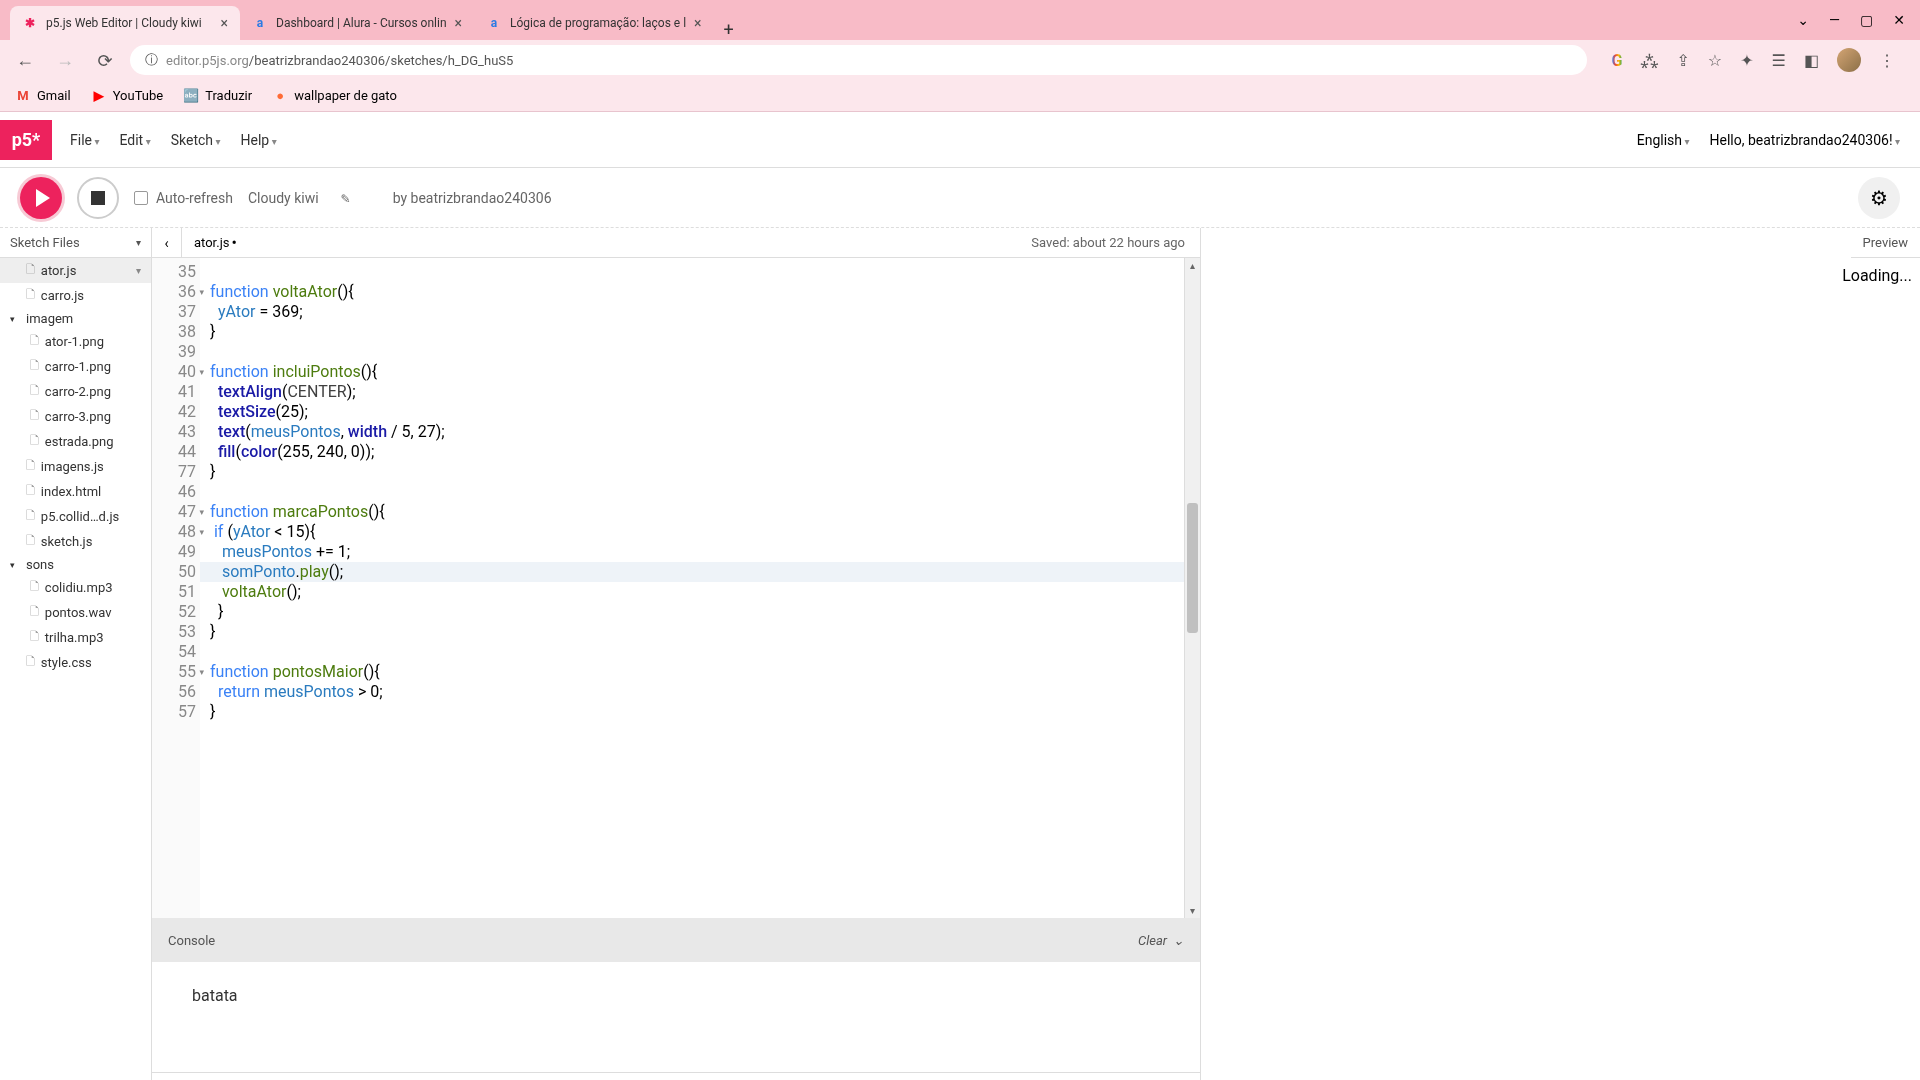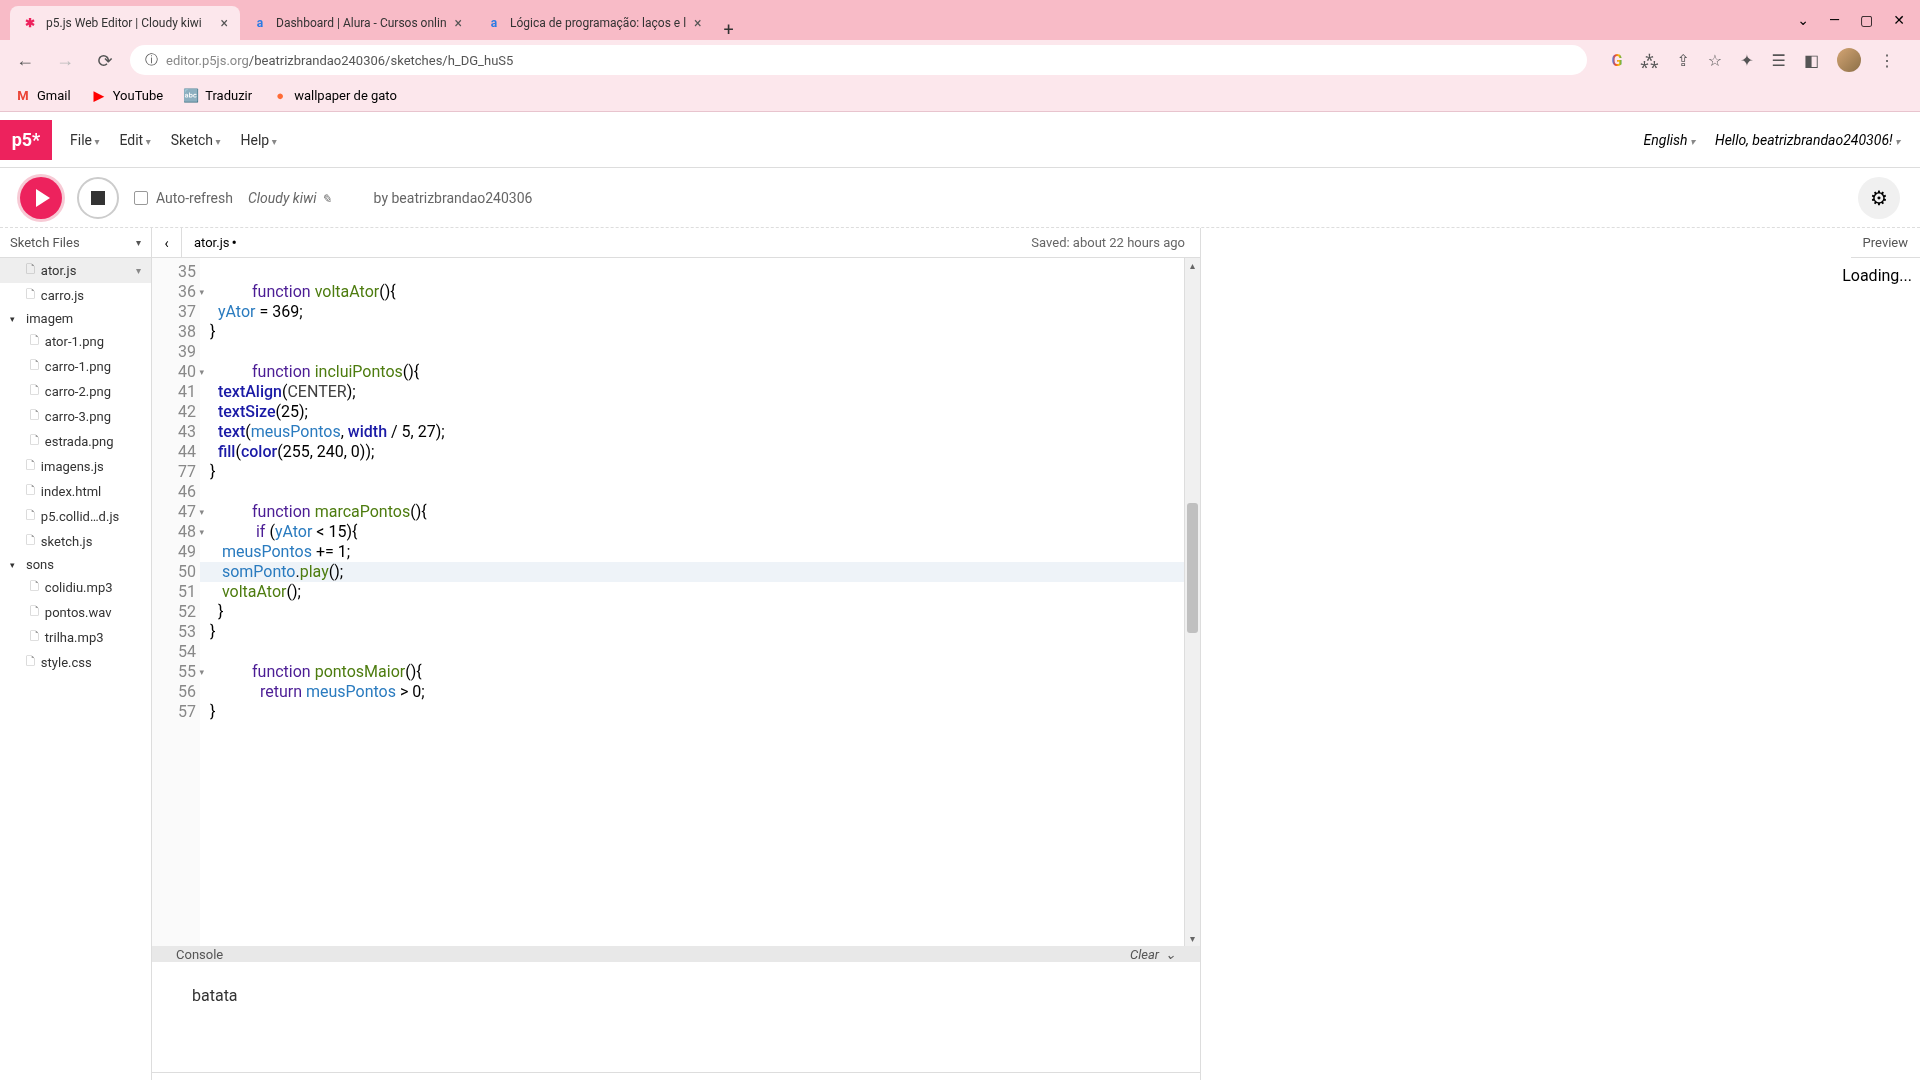--- a/index.html
+++ b/index.html
@@ -28,32 +28,32 @@
 .bookmark { display: flex; align-items: center; gap: 6px; cursor: pointer; }
 .bm-icon { width: 16px; height: 16px; display: inline-flex; align-items: center; justify-content: center; }
 
 
 .p5-top { height: 56px; display: flex; align-items: center; border-bottom: 1px solid #ddd; }
 .p5-logo { width: 52px; height: 40px; background: #ed225d; color: #fff; display: flex; align-items: center; justify-content: center; font-weight: bold; font-size: 18px; }
 .p5-menu { display: flex; gap: 8px; padding: 0 12px; }
 .p5-menu-item { padding: 8px 6px; font-size: 14px; color: #333; cursor: pointer; }
 .p5-menu-item::after { content: " ▾"; font-size: 10px; color: #888; }
 .p5-right { margin-left: auto; display: flex; gap: 20px; padding-right: 20px; font-size: 14px; }
-.p5-right-item { cursor: pointer; font-style: italic; }
+.p5-right-item { cursor: pointer; }
 .p5-right-item::after { content: " ▾"; font-size: 10px; color: #888; }
 
 
 .toolbar { height: 60px; display: flex; align-items: center; padding: 0 20px; gap: 15px; border-bottom: 1px dashed #ddd; }
 .play-btn { width: 42px; height: 42px; border-radius: 50%; background: #ed225d; display: flex; align-items: center; justify-content: center; cursor: pointer; box-shadow: 0 0 0 3px #f7cad5; }
 .play-btn::before { content: ""; width: 0; height: 0; border-left: 14px solid #fff; border-top: 9px solid transparent; border-bottom: 9px solid transparent; margin-left: 4px; }
 .stop-btn { width: 42px; height: 42px; border-radius: 50%; background: #fff; border: 2px solid #ccc; display: flex; align-items: center; justify-content: center; cursor: pointer; }
 .stop-btn::before { content: ""; width: 14px; height: 14px; background: #333; }
 .auto-refresh { display: flex; align-items: center; gap: 8px; font-size: 14px; color: #666; }
 .checkbox { width: 14px; height: 14px; border: 1px solid #999; border-radius: 2px; }
-.sketch-name { font-size: 14px; color: #666; display: flex; align-items: flex-end; gap: 5px; font-style: italic; }
+.sketch-name { font-size: 14px; color: #666; display: flex; align-items: flex-end; gap: 22px; }
 .pencil { font-size: 12px; }
 .by-line { font-size: 14px; color: #666; margin-left: 27px; }
 .gear { margin-left: auto; width: 42px; height: 42px; border-radius: 50%; background: #f0f0f0; display: flex; align-items: center; justify-content: center; font-size: 20px; cursor: pointer; }
 
 
 .main { display: flex; height: calc(1080px - 40px - 40px - 32px - 40px - 60px); }
 .sidebar { width: 152px; border-right: 1px solid #ddd; }
 .sidebar-head { height: 30px; display: flex; align-items: center; padding: 0 10px; font-size: 13px; color: #555; border-bottom: 1px solid #ddd; }
 .sidebar-head .arrow { margin-left: auto; font-size: 10px; }
 .file-tree { font-size: 13px; font-family: "Lucida Console", Monaco, monospace; color: #333; }
@@ -71,30 +71,30 @@
 .dirty-dot { font-size: 16px; margin-left: 2px; }
 .saved-status { margin-left: auto; padding-right: 15px; color: #666; font-size: 13px; }
 
 .code-wrap { flex: 1; display: flex; position: relative; overflow: hidden; }
 .gutter { width: 48px; background: #fafafa; text-align: right; padding: 4px 4px 0 0; font-family: "Lucida Console", Monaco, monospace; font-size: 16px; color: #888; line-height: 20px; }
 .gutter-line { position: relative; }
 .fold-marker { position: absolute; right: -8px; font-size: 9px; color: #888; }
 .code { flex: 1; font-family: "Lucida Console", Monaco, monospace; font-size: 16px; line-height: 20px; padding: 4px 0 0 10px; white-space: pre; position: relative; }
 .code-line { height: 20px; }
 .code-line.hl { background: #eef3f8; margin-left: -10px; padding-left: 10px; }
-.kw { color: #4c1d95; margin-left: 42px; }
+.kw { color: #3b82f6; }
 .fn { color: #4d7c0f; }
 .var { color: #2a7bbf; }
 .builtin { color: #1a1aa6; font-weight: 500; }
 .const { color: #404040; }
 .scroll-track { width: 16px; background: #f0f0f0; position: relative; border-left: 1px solid #ddd; }
 .scroll-thumb { position: absolute; left: 2px; right: 2px; background: #c0c0c0; border-radius: 3px; }
 .scroll-arrow { position: absolute; left: 0; right: 0; text-align: center; font-size: 10px; color: #666; }
 
-.console-bar { height: 16px; background: #e8e8e8; display: flex; align-items: center; padding: 0 24px; font-size: 13px; color: #555; }
+.console-bar { height: 44px; background: #e8e8e8; display: flex; align-items: center; padding: 0 16px; font-size: 13px; color: #555; }
 .console-clear { margin-left: auto; display: flex; align-items: center; gap: 6px; cursor: pointer; font-style: italic; }
 .console-out { height: 110px; padding: 24px 40px; font-family: "Lucida Console", Monaco, monospace; font-size: 16px; color: #333; }
 .console-in { height: 24px; border-top: 1px solid #ddd; display: flex; align-items: center; padding: 0 12px; font-size: 13px; color: #888; }
 
 .preview-pane { width: 720px; border-left: 1px solid #ddd; display: flex; flex-direction: column; align-items: flex-end; }
 .preview-head { height: 30px; display: flex; align-items: center; padding: 0 12px; font-size: 13px; color: #555; border-bottom: 1px solid #ddd; }
 .preview-body { flex: 1; padding: 8px; font-family: Georgia, serif; font-size: 16px; }
 </style>
 </head>
 <body>

